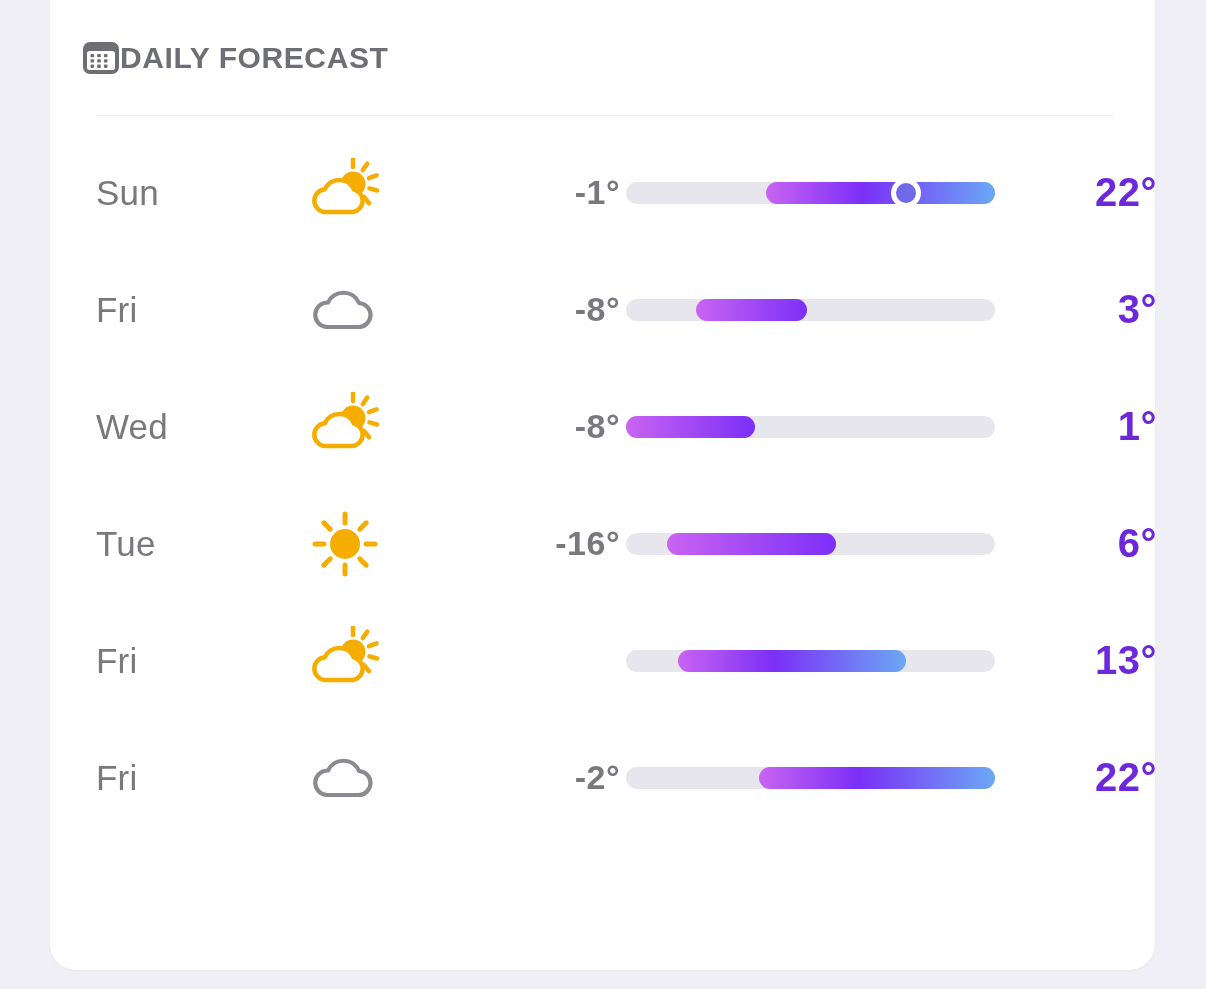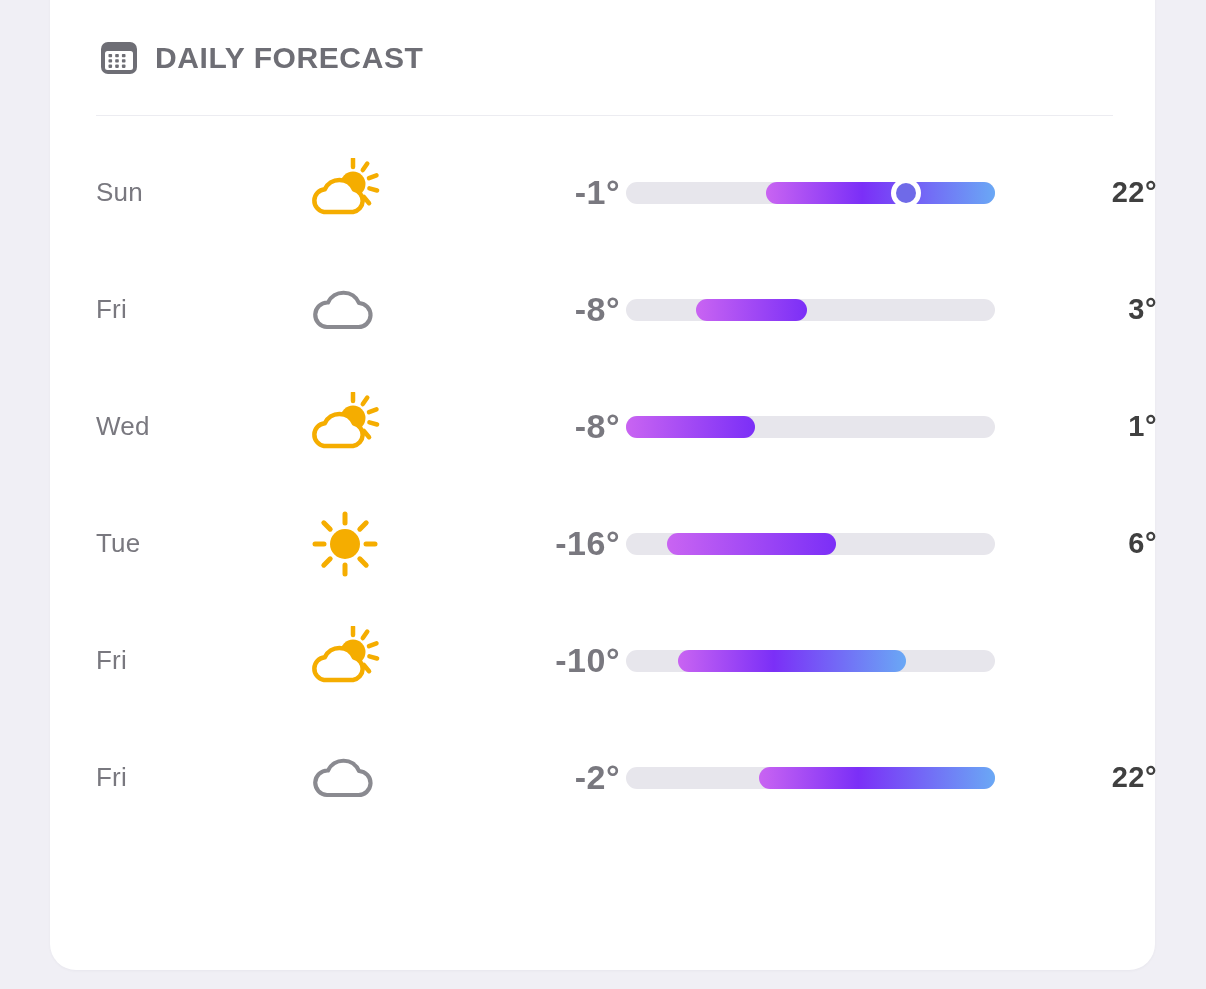--- a/index.html
+++ b/index.html
@@ -12,22 +12,22 @@
   .card {
     position: absolute;
     left: 50px; top: -28px;
     width: 1105px; height: 998px;
     background: #ffffff;
     border-radius: 26px;
     box-shadow: 0 1px 3px rgba(30,28,60,0.04);
   }
   .card-header {
     position: absolute;
-    left: 50px; top: 68px;
-    display: flex; align-items: center; gap: 17px;
+    left: 32px; top: 68px;
+    display: flex; align-items: center; 
   }
   .cal-icon { width: 38px; height: 36px; display: block; }
   .card-title {
     font-size: 30px; font-weight: bold;
     letter-spacing: 0.6px;
     color: #6e6e75;
     white-space: nowrap;
   }
   .divider {
     position: absolute;
@@ -36,21 +36,21 @@
     background: #ececf1;
   }
   .rows { position: absolute; left: 0; top: 162px; width: 100%; }
   .row {
     position: relative;
     height: 117px;
     display: flex; align-items: center;
   }
   .day {
     position: absolute; left: 46px;
-    font-size: 26px; color: #79787f;
+    font-size: 35px; color: #79787f;
     letter-spacing: 0.2px;
   }
   .icon-cell {
     position: absolute; left: 250px;
     width: 90px; height: 70px;
     display: flex; align-items: center; justify-content: center;
   }
   .icon-cell svg { display: block; }
   .temp-low {
     position: absolute; left: 400px;
@@ -83,22 +83,22 @@
   }
   .marker-dot {
     width: 20px; height: 20px;
     border-radius: 50%;
     background: #6f6ae8;
   }
   .temp-high {
     position: absolute; left: 962px;
     width: 145px;
     text-align: right;
-    font-size: 29px; font-weight: bold;
-    color: #404040;
+    font-size: 40px; font-weight: bold;
+    color: #6d28d9;
     letter-spacing: 0.5px;
   }
 </style>
 </head>
 <body>
 
 <div class="card">
 
   <div class="card-header">
     <span class="cal-icon-wrap">
@@ -205,24 +205,24 @@
           <svg width="76" height="70" viewBox="0 0 76 70" xmlns="http://www.w3.org/2000/svg">
             <line x1="46.0" y1="9.0" x2="46.0" y2="1.0" stroke="#f5ad00" stroke-width="4.5" stroke-linecap="round"></line>
             <line x1="55.8" y1="12.1" x2="60.3" y2="5.5" stroke="#f5ad00" stroke-width="4.5" stroke-linecap="round"></line>
             <line x1="62.0" y1="20.2" x2="69.5" y2="17.4" stroke="#f5ad00" stroke-width="4.5" stroke-linecap="round"></line>
             <line x1="62.4" y1="30.4" x2="70.1" y2="32.5" stroke="#f5ad00" stroke-width="4.5" stroke-linecap="round"></line>
             <line x1="56.9" y1="39.0" x2="62.1" y2="45.2" stroke="#f5ad00" stroke-width="4.5" stroke-linecap="round"></line>
             <circle cx="46" cy="26" r="12.5" fill="#f5ad00"></circle>
             <path d="M17 54 A11.5 11.5 0 0 1 17.8 31.2 A16 16 0 0 1 47 31.5 A11.5 11.5 0 0 1 46 54 Z" fill="#ffffff" stroke="#f5ad00" stroke-width="4.5" stroke-linejoin="round"></path>
           </svg>
         </div>
-        <div class="temp-low">-10°</div>
         <div class="track">
           <div class="fill" style="left: 14%; width: 62%; background: linear-gradient(90deg, rgb(201, 100, 242) 0%, rgb(123, 47, 247) 42%, rgb(106, 168, 245) 100%);"></div>
         </div>
+        <div class="temp-high">13°</div>
       </div>
       <div class="row">
         <div class="day">Fri</div>
         <div class="icon-cell">
           <svg width="76" height="62" viewBox="0 0 76 62" xmlns="http://www.w3.org/2000/svg">
             <path d="M20 48 A12 12 0 0 1 21 23.5 A17 17 0 0 1 52 24 A12 12 0 0 1 51 48 Z" fill="none" stroke="#8a8a90" stroke-width="4.2" stroke-linejoin="round"></path>
           </svg>
         </div>
         <div class="temp-low">-2°</div>
         <div class="track">

